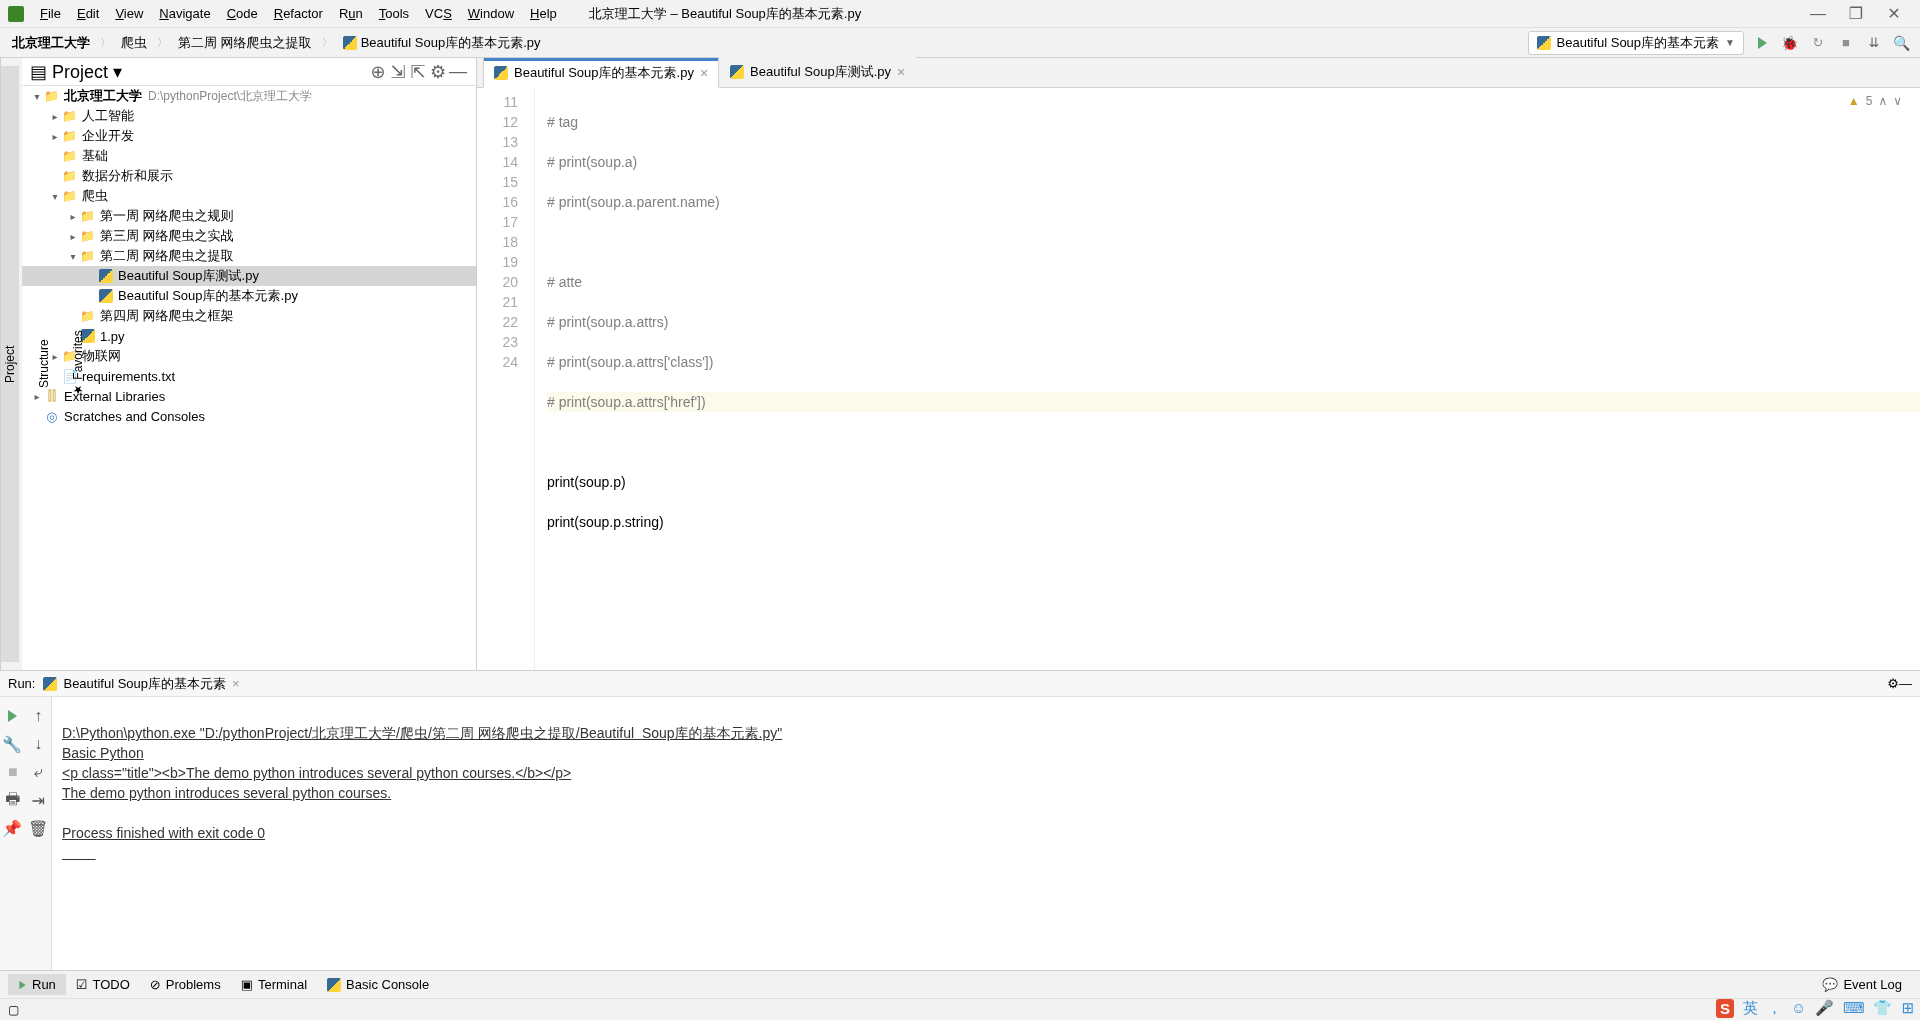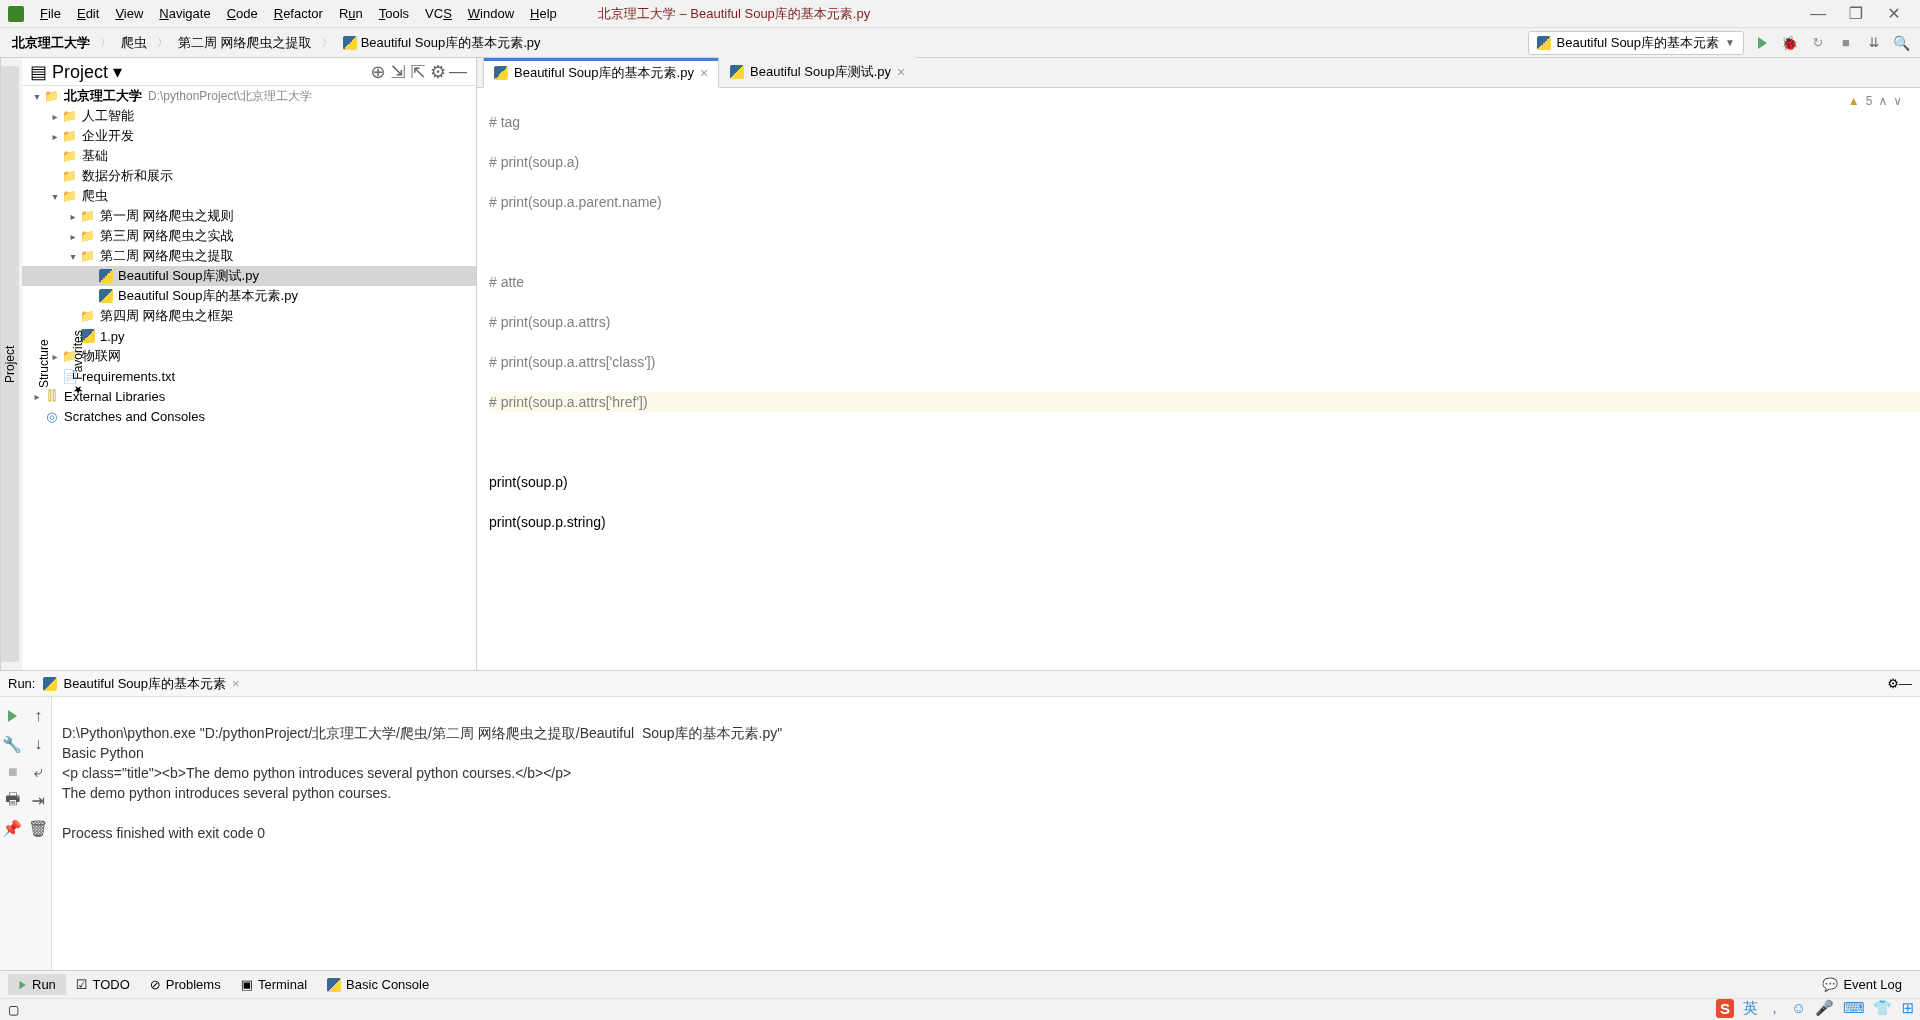--- a/index.html
+++ b/index.html
@@ -3,21 +3,21 @@
 <meta charset="utf-8">
 <style>
 * { margin: 0; padding: 0; box-sizing: border-box; font-family: "Segoe UI", Arial, sans-serif; }
 body { width: 1920px; height: 1020px; background: #fff; overflow: hidden; position: relative; }
 
 
 .menubar { height: 28px; display: flex; align-items: center; padding: 0 4px; background: #f2f2f2; border-bottom: 1px solid #e0e0e0; }
 .app-icon { width: 16px; height: 16px; background: #3c8527; margin: 0 8px 0 4px; border-radius: 2px; }
 .menu-item { padding: 2px 8px; font-size: 13px; cursor: pointer; }
 .menu-item u { text-decoration: underline; }
-.window-title { margin-left: 33px; font-size: 13px; color: #7f1d1d; flex: 1; }
+.window-title { margin-left: 24px; font-size: 13px; color: #000000; flex: 1; }
 .window-controls { display: flex; gap: 18px; padding-right: 12px; }
 .win-btn { width: 20px; height: 20px; display: flex; align-items: center; justify-content: center; cursor: pointer; color: #666; }
 
 
 .navbar { height: 30px; display: flex; align-items: center; background: #f2f2f2; border-bottom: 1px solid #d0d0d0; padding: 0 8px; font-size: 13px; }
 .breadcrumb { display: flex; align-items: center; gap: 4px; }
 .crumb { padding: 2px 4px; cursor: pointer; }
 .chev { color: #aaa; font-size: 11px; padding: 0 2px; }
 .nav-spacer { flex: 1; }
 .run-config { display: flex; align-items: center; gap: 6px; background: #fff; border: 1px solid #ccc; border-radius: 3px; padding: 2px 8px; height: 24px; font-size: 13px; }
@@ -66,21 +66,21 @@
 .run-panel { height:300px; border-top:1px solid #d0d0d0; display:flex; flex-direction:column; background:#fff; }
 .run-header { height:26px; display:flex; align-items:center; padding:0 8px; font-size:13px; border-bottom:1px solid #e0e0e0; background:#f7f7f7; }
 .run-header .close-tab { color:#999; margin-left:6px; }
 .run-header .spacer { flex:1; }
 .run-body { flex:1; display:flex; }
 .run-gutter { width:52px; background:#f7f7f7; border-right:1px solid #e0e0e0; display:flex; flex-direction:column; align-items:center; padding:4px 0; gap:2px; }
 .rg-btn { width:22px; height:22px; display:flex; align-items:center; justify-content:center; color:#555; cursor:pointer; }
 .run-gutter-inner { display:flex; width:100%; flex:1; }
 .run-gutter-left { width:26px; display:flex; flex-direction:column; align-items:center; gap:6px; padding-top:4px; }
 .run-gutter-right { width:26px; display:flex; flex-direction:column; align-items:center; gap:6px; padding-top:4px; }
-.console { flex:1; padding:6px 10px; font-family:"JetBrains Mono","Consolas",monospace; font-size:14px; line-height:20px; white-space:pre-wrap; color:#333; }
+.console { flex:1; padding:6px 10px; font-family:"JetBrains Mono","Consolas",monospace; font-size:14px; line-height:20px; white-space:pre-wrap; color:#333;text-decoration:underline; }
 .console .path { color:#333; }
 
 
 .tool-tabs { height:28px; background:#f2f2f2; border-top:1px solid #d0d0d0; display:flex; align-items:center; padding:0 8px; font-size:13px; }
 .tool-tab { display:flex; align-items:center; gap:5px; padding:3px 10px; cursor:pointer; }
 .tool-tab.active { background:#dcdcdc; }
 .tool-tabs .spacer { flex:1; }
 
 
 .statusbar { height:22px; background:#f2f2f2; border-top:1px solid #e0e0e0; display:flex; align-items:center; padding:0 8px; font-size:12px; }
@@ -285,20 +285,36 @@
         <span>Beautiful  Soup库的基本元素.py</span>
         <span class="tab-close">×</span>
       </div>
       <div class="tab">
         <span class="py-icon"></span>
         <span>Beautiful Soup库测试.py</span>
         <span class="tab-close">×</span>
       </div>
     </div>
     <div class="editor-body">
+      <div class="gutter">
+        <div>11</div>
+          <div>12</div>
+          <div>13</div>
+          <div>14</div>
+          <div>15</div>
+          <div>16</div>
+          <div>17</div>
+          <div>18</div>
+          <div>19</div>
+          <div>20</div>
+          <div>21</div>
+          <div>22</div>
+          <div>23</div>
+          <div>24</div>
+      </div>
       <div class="code">
 <div class="code-line"><span class="comment"># tag</span></div>
 <div class="code-line"><span class="comment"># print(soup.a)</span></div>
 <div class="code-line"><span class="comment"># print(soup.a.parent.name)</span></div>
 <div class="code-line"><span></span>&nbsp;</div>
 <div class="code-line"><span class="comment"># atte</span></div>
 <div class="code-line"><span class="comment"># print(soup.a.attrs)</span></div>
 <div class="code-line"><span class="comment"># print(soup.a.attrs['class'])</span></div>
 <div class="code-line hl"><span class="comment"># print(soup.a.attrs['href'])</span></div>
 <div class="code-line"><span></span>&nbsp;</div>

